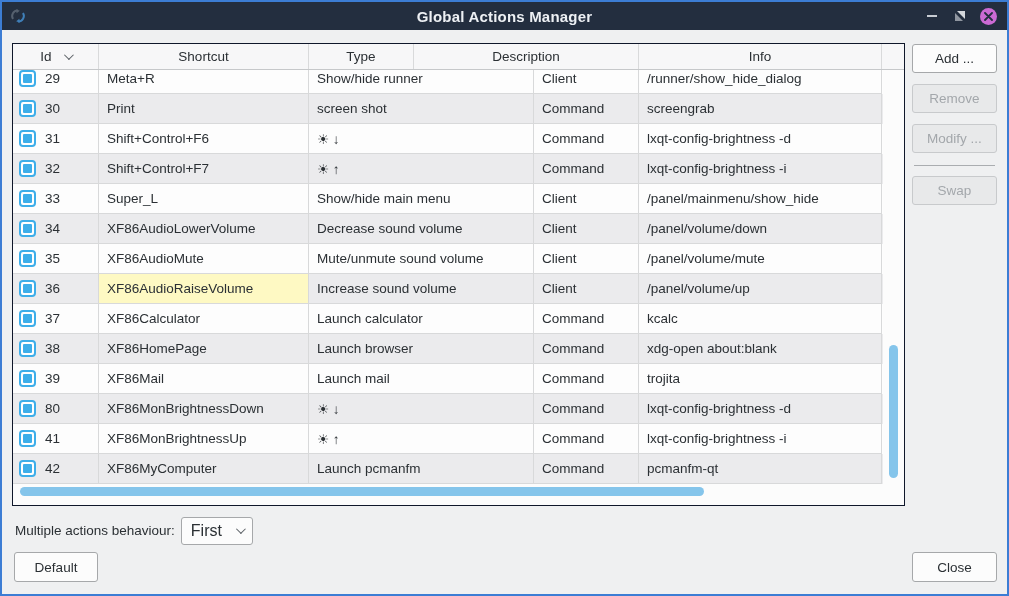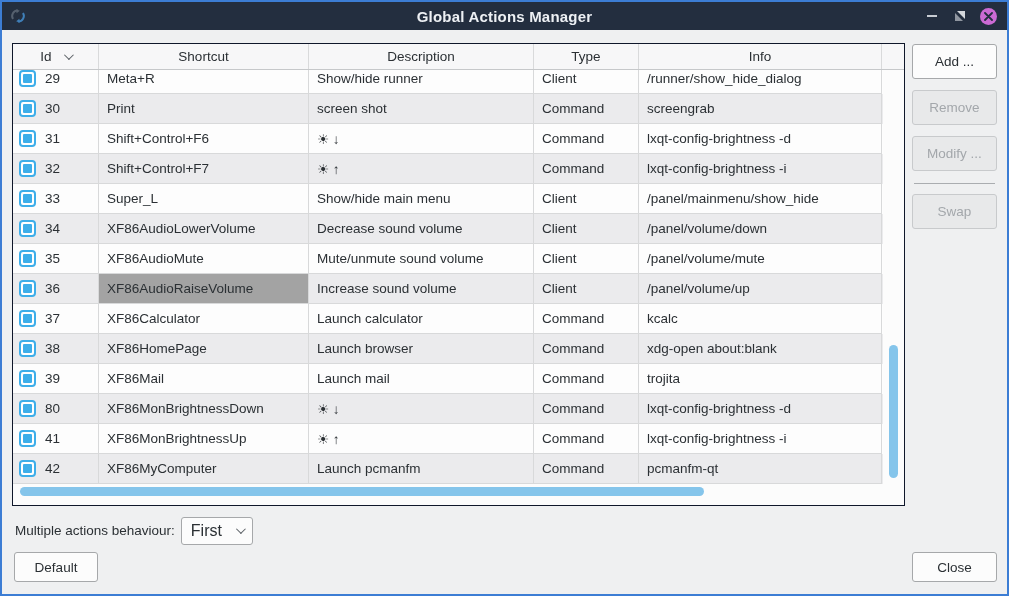--- a/index.html
+++ b/index.html
@@ -34,40 +34,40 @@
   .chev { width:7px; height:7px; border-right:1.6px solid #5c6166; border-bottom:1.6px solid #5c6166;
           transform:rotate(45deg) translateY(-2px); display:inline-block; }
 
   .tbody-clip { position:absolute; left:0; top:26px; width:870px; height:414px; overflow:hidden; }
   .tbody { margin-top:-6px; }
   .trow { display:flex; height:30px; background:#fdfdfd; cursor:default; }
   .trow:nth-child(even) { background:#ebebed; }
   .td { display:flex; align-items:center; padding:0 8px; font-size:13.5px; color:#2b3034;
         border-right:1px solid #d8d9da; border-bottom:1px solid #d8d9da;
         overflow:hidden; white-space:nowrap; height:100%; }
-  .td.sel { background:#a3a3a3; }
+  .td.sel { background:#fef9c3; }
   .td-id { padding-left:6px; gap:9px; }
 
   .cb { width:17px; height:17px; border:2px solid #3daee9; border-radius:4px; background:#fff;
         display:flex; align-items:center; justify-content:center; flex:0 0 auto; cursor:pointer; }
   .cb-inner { width:9px; height:9px; background:#3daee9; border-radius:1px; visibility:hidden; }
   .cb.checked .cb-inner { visibility:visible; }
 
   .vthumb { position:absolute; right:6px; top:301px; width:9px; height:133px;
             border-radius:4.5px; background:#85c5eb; cursor:pointer; }
   .hthumb { position:absolute; left:7px; top:443px; width:684px; height:9px;
             border-radius:4.5px; background:#85c5eb; cursor:pointer; }
 
   
   .btn { background:#fcfcfc; border:1px solid #a6a8aa; border-radius:3px;
          font-family:inherit; font-size:13.5px; color:#2b3034; cursor:pointer; }
   .btn.disabled { background:#e8e9ea; border-color:#c8cacc; color:#a3a7ab; cursor:default; }
 
   .side-buttons { position:absolute; left:910px; top:42px; width:85px; display:flex; flex-direction:column; }
-  .side-buttons .btn { height:35px; margin-bottom:11px; }
+  .side-buttons .btn { height:29px; margin-bottom:11px; }
   .side-sep { border:none; border-top:1px solid #aaadb0; margin:1px 2px 10px 2px; }
 
   .behaviour-row { position:absolute; left:13px; top:514px; height:29px; display:flex; align-items:center; gap:6px; }
   .behaviour-label { font-size:13.5px; color:#2b3034; }
   .combo { width:72px; height:28px; background:#fcfcfc; border:1px solid #a6a8aa; border-radius:3px;
            display:flex; align-items:center; justify-content:space-between; padding:0 9px; cursor:pointer; }
   .combo-value { font-size:16px; color:#2b3034; }
 
   .footer-default { position:absolute; left:12px; top:550px; width:84px; height:30px; }
   .footer-close   { position:absolute; left:910px; top:550px; width:85px; height:30px; }
@@ -107,25 +107,25 @@
 
   <div class="table-frame">
     <div class="thead">
       <div class="th c0">
         <span>Id</span>
         <span class="chev"></span>
       </div>
       <div class="th c1">
         <span>Shortcut</span>
       </div>
+      <div class="th c3">
+        <span>Type</span>
+      </div>
       <div class="th c2">
         <span>Description</span>
-      </div>
-      <div class="th c3">
-        <span>Type</span>
       </div>
       <div class="th c4">
         <span>Info</span>
       </div>
       <div class="th th-fill"></div>
     </div>
 
     <div class="tbody-clip">
       <div class="tbody">
           <div class="trow">

